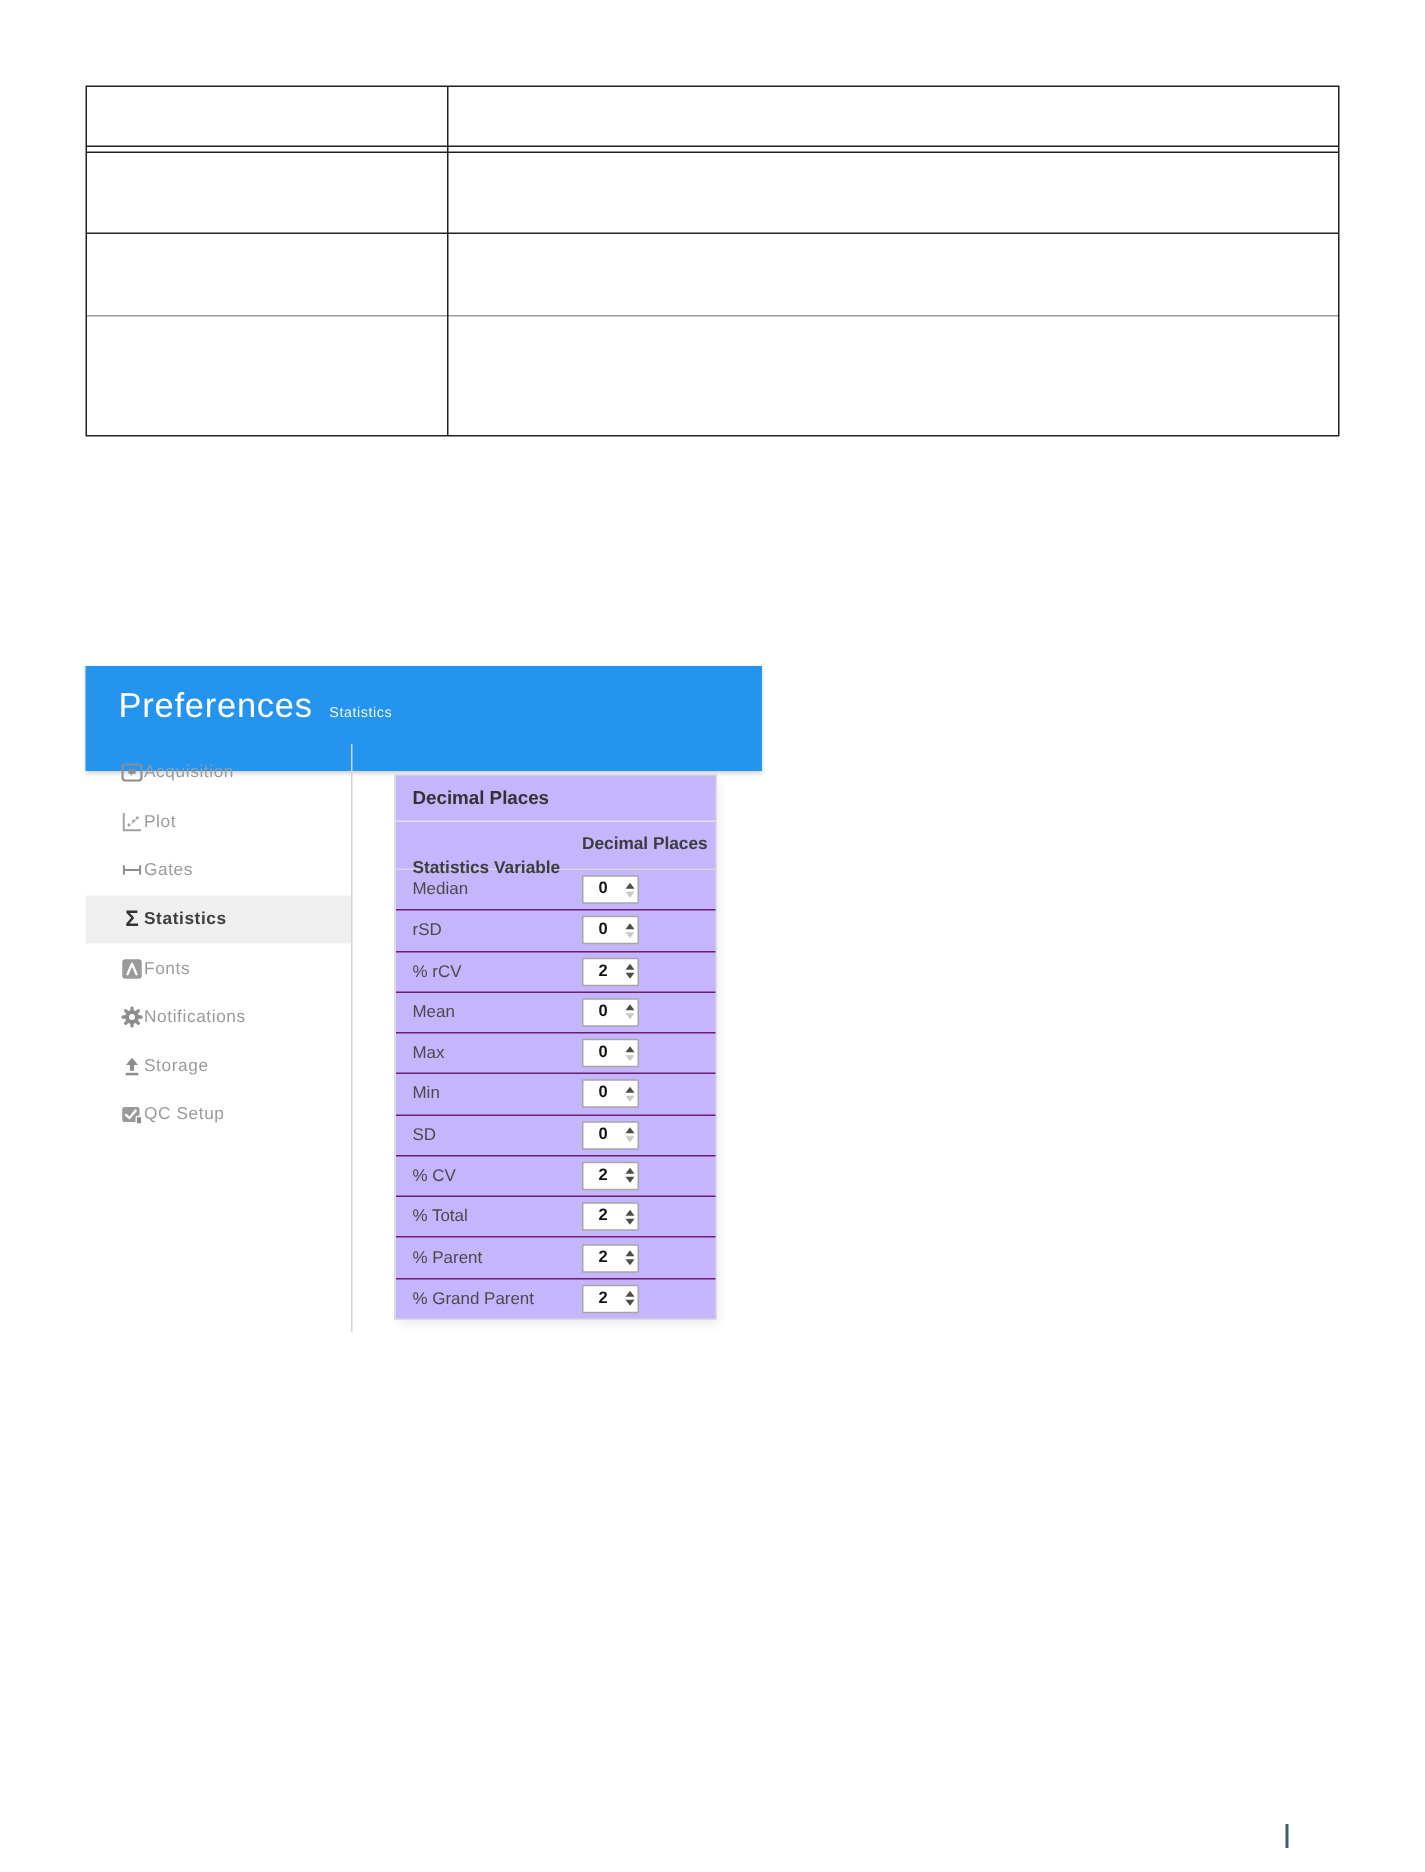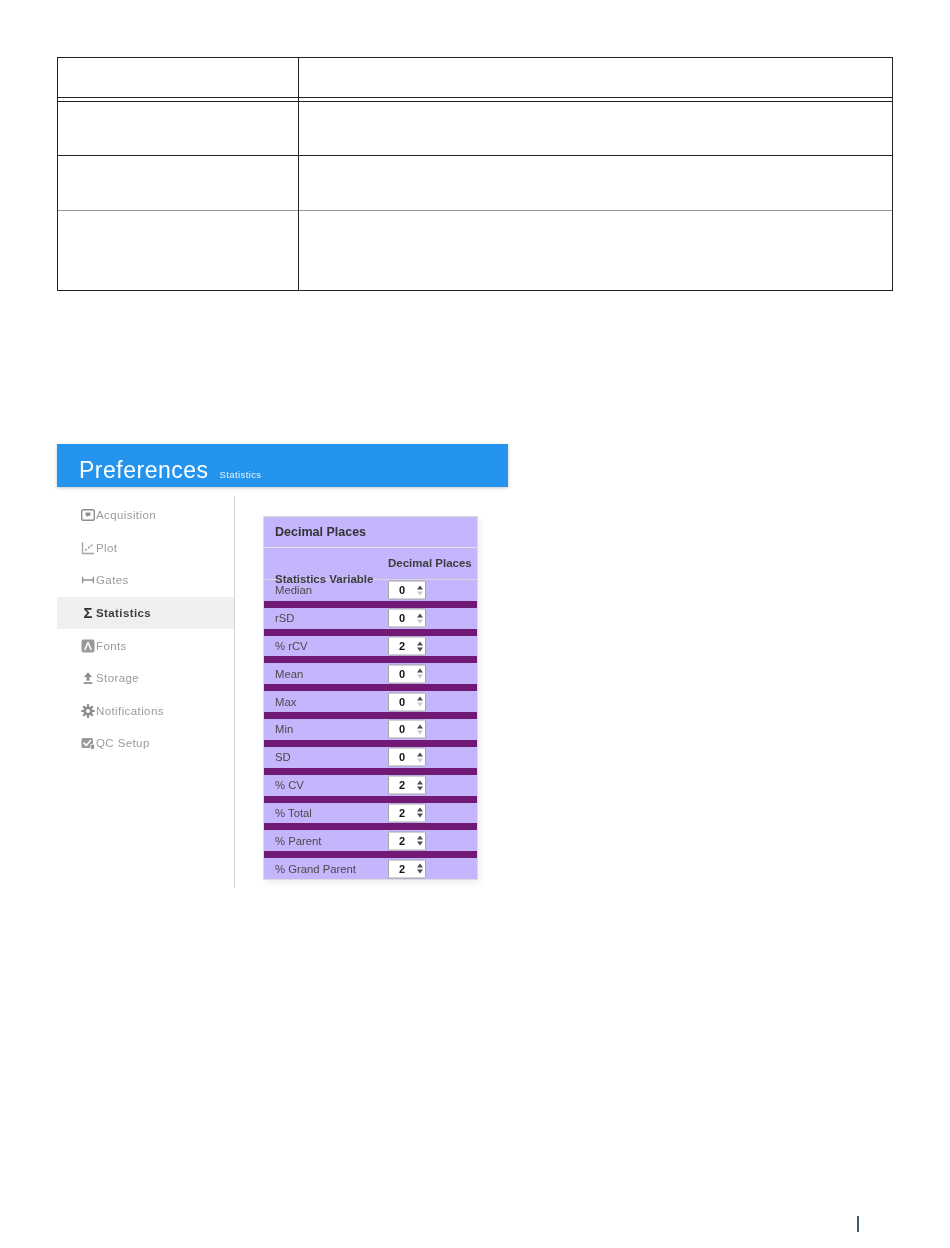--- a/index.html
+++ b/index.html
@@ -15,21 +15,21 @@
   .t-row .c1 { width:240px; }
   .t-row .c2 { flex:1; }
   .tr-head { height:40px; border-bottom:1px solid #222; }
   .tr-gap  { height:4px; border-bottom:1px solid #222; }
   .tr-1 { height:54px; border-bottom:1px solid #222; }
   .tr-2 { height:55px; border-bottom:1px solid #9a9a9a; }
   .tr-3 { height:78px; }
   .t-cell { font-size:11px; color:#333; padding:4px 6px; }
 
   
-  .dlg-header { position:absolute; left:57px; top:444px; width:451px; height:43px;
+  .dlg-header { position:absolute; left:57px; top:444px; width:451px; height:70px;
                 background:#2494EE; display:flex; align-items:baseline;
                 padding-left:22px; box-shadow:0 1px 3px rgba(0,0,0,.22); }
   .dlg-title { color:#fff; font-size:23px; font-weight:300; letter-spacing:.5px; line-height:52px; }
   .dlg-subtitle { color:#eaf5fe; font-size:9.5px; margin-left:11px; letter-spacing:.4px; }
 
   .sidebar { position:absolute; left:57px; top:496px; width:177px; padding-top:3px; }
   .sb-divider { position:absolute; left:234px; top:496px; width:1px; height:392px; background:#d4d4d4; }
   .sb-item { height:32.6px; display:flex; align-items:center; cursor:default; }
   .sb-item.selected { background:#efefef; }
   .sb-icon { width:16px; height:16px; margin-left:23px; display:flex; align-items:center; justify-content:center; flex:0 0 16px; }
@@ -42,21 +42,21 @@
   
   .panel { position:absolute; left:263px; top:516px; width:215px; height:364px;
            background:#c4b5fd; border:1px solid #dcdcdc; box-shadow:2px 3px 6px rgba(0,0,0,.07);
            display:flex; flex-direction:column; }
   .panel-title { height:31px; line-height:31px; padding-left:11px; font-size:12.5px;
                  font-weight:700; color:#333; border-bottom:1px solid #e2e2e2; }
   .panel-head { position:relative; height:32px; border-bottom:1px solid #d8d8d8; }
   .panel-head .h1 { position:absolute; left:11px; top:25px; font-size:11.5px; font-weight:700; color:#3d3d3d; }
   .panel-head .h2 { position:absolute; left:124px; top:9px; font-size:11.5px; font-weight:700; color:#3d3d3d; }
   .panel-body { flex:1; display:flex; flex-direction:column; }
-  .stat-row { flex:1; position:relative; display:flex; align-items:center; border-bottom:7px solid #701a75; }
+  .stat-row { flex:1; position:relative; display:flex; align-items:center; border-bottom:1px solid #701a75; }
   .stat-row:last-child { border-bottom:none; }
   .stat-label { padding-left:11px; font-size:11.3px; color:#4a4a4a; }
   .stepper { position:absolute; left:124px; top:50%; transform:translateY(-50%);
              width:38px; height:19px; border:1px solid #a6a6a6; background:#fff;
              display:flex; align-items:stretch; border-radius:1px; }
   .stepper-value { flex:1; text-align:center; font-size:11px; font-weight:700; color:#141414; line-height:17px; }
   .arrows { width:10px; display:flex; flex-direction:column; justify-content:center; align-items:center; gap:2px; padding-right:1px; }
   .arr { width:0; height:0; border-left:3px solid transparent; border-right:3px solid transparent; }
   .arr.up { border-bottom:4px solid #4c4c4c; }
   .arr.down { border-top:4px solid #4c4c4c; }
@@ -136,44 +136,44 @@
     <span class="sb-icon">
           <svg viewBox="0 0 16 16" width="16" height="16">
             <rect x="1.5" y="1.5" width="13" height="13" rx="2" fill="#9a9a9a"></rect>
             <path d="M5 11.5 L8 4.5 L11 11.5" stroke="#fff" stroke-width="1.5" fill="none" stroke-linecap="round" stroke-linejoin="round"></path>
           </svg>
         </span>
     <span class="sb-label">Fonts</span>
   </div>
       <div class="sb-item">
     <span class="sb-icon">
-          <svg viewBox="0 0 16 16" width="16" height="16" fill="#8d8d8d">
-            <path d="M8 2.2 L12 7 H9.4 V10.8 H6.6 V7 H4 Z"></path>
-            <rect x="3.8" y="12.2" width="8.4" height="1.7"></rect>
-          </svg>
-        </span>
-    <span class="sb-label">Storage</span>
-  </div>
-      <div class="sb-item">
-    <span class="sb-icon">
           <svg viewBox="0 0 16 16" width="16" height="16">
             <g fill="#8d8d8d">
               <rect x="6.9" y="1" width="2.2" height="14" rx="1"></rect>
               <rect x="6.9" y="1" width="2.2" height="14" rx="1" transform="rotate(45 8 8)"></rect>
               <rect x="6.9" y="1" width="2.2" height="14" rx="1" transform="rotate(90 8 8)"></rect>
               <rect x="6.9" y="1" width="2.2" height="14" rx="1" transform="rotate(135 8 8)"></rect>
               <circle cx="8" cy="8" r="4.6"></circle>
             </g>
             <circle cx="8" cy="8" r="2" fill="#fff"></circle>
           </svg>
         </span>
     <span class="sb-label">Notifications</span>
   </div>
       <div class="sb-item">
     <span class="sb-icon">
+          <svg viewBox="0 0 16 16" width="16" height="16" fill="#8d8d8d">
+            <path d="M8 2.2 L12 7 H9.4 V10.8 H6.6 V7 H4 Z"></path>
+            <rect x="3.8" y="12.2" width="8.4" height="1.7"></rect>
+          </svg>
+        </span>
+    <span class="sb-label">Storage</span>
+  </div>
+      <div class="sb-item">
+    <span class="sb-icon">
           <svg viewBox="0 0 16 16" width="16" height="16">
             <rect x="1.5" y="3" width="11.5" height="10" rx="1.5" fill="#9a9a9a"></rect>
             <path d="M4 8.2 L6.3 10.4 L10.5 5.4" stroke="#fff" stroke-width="1.6" fill="none" stroke-linecap="round" stroke-linejoin="round"></path>
             <rect x="10.8" y="9.3" width="3.7" height="5" rx="0.6" fill="#8d8d8d" stroke="#fff" stroke-width="0.9"></rect>
           </svg>
         </span>
     <span class="sb-label">QC Setup</span>
   </div>
     </div>
   <div class="sb-divider"></div>

